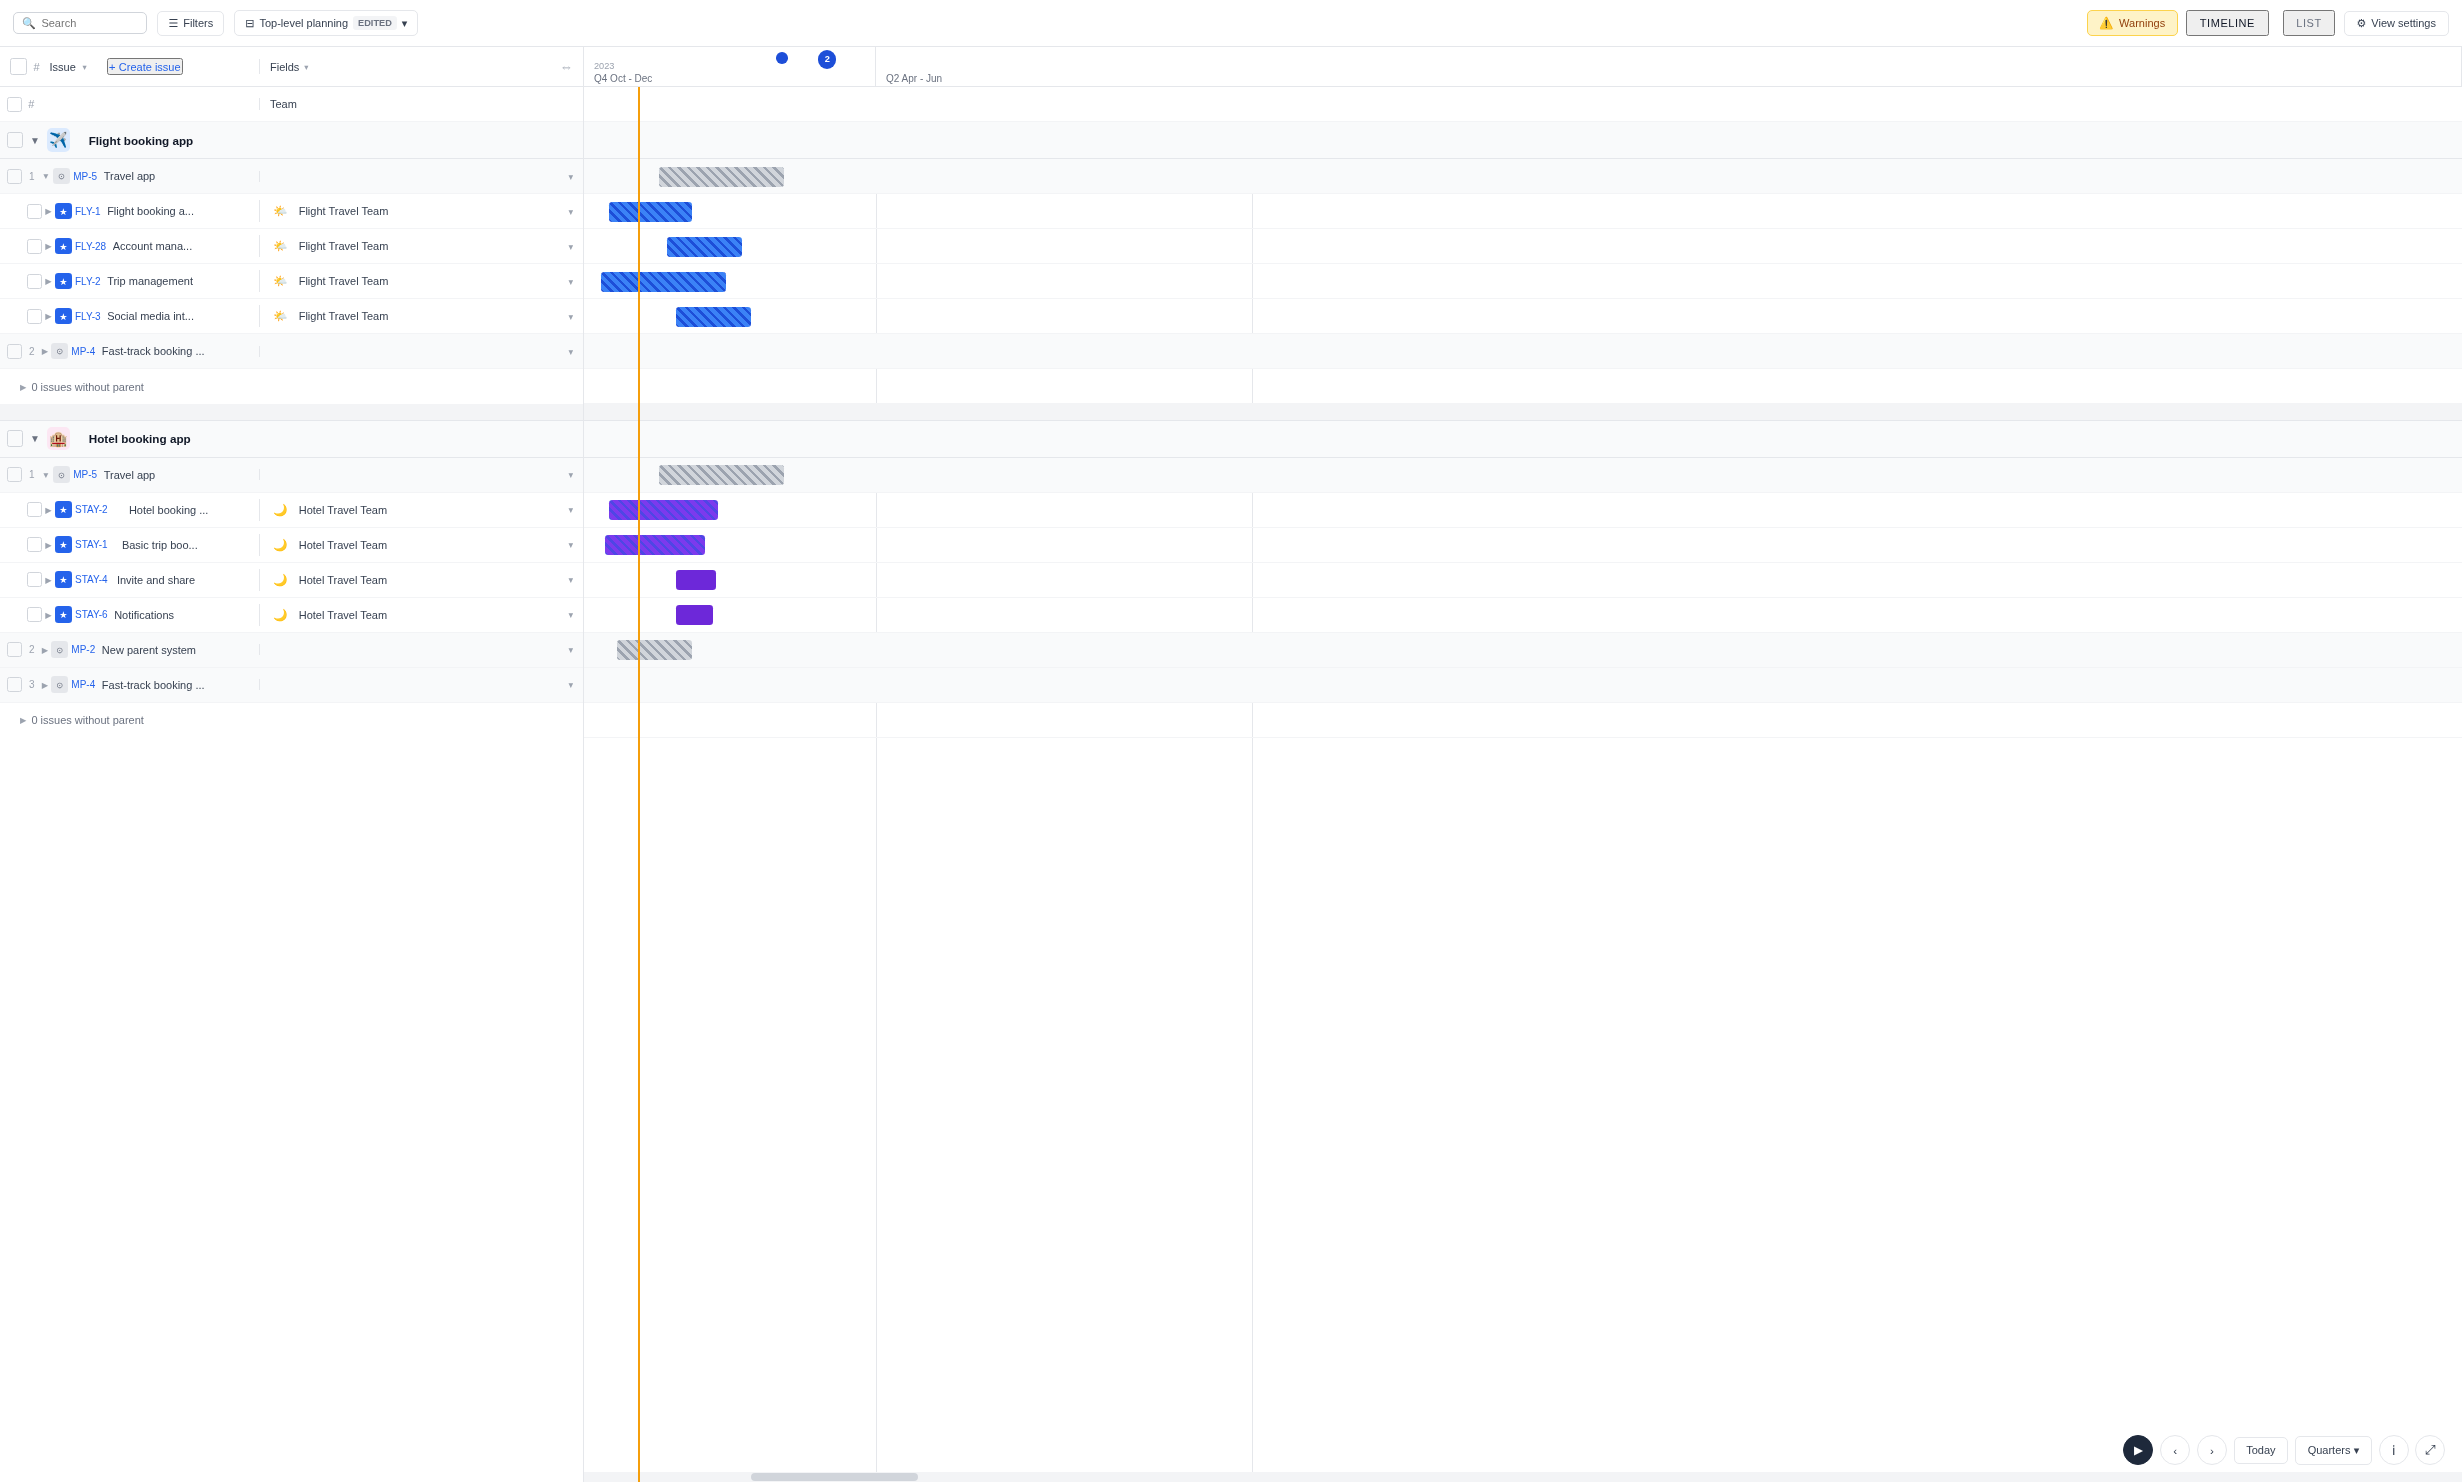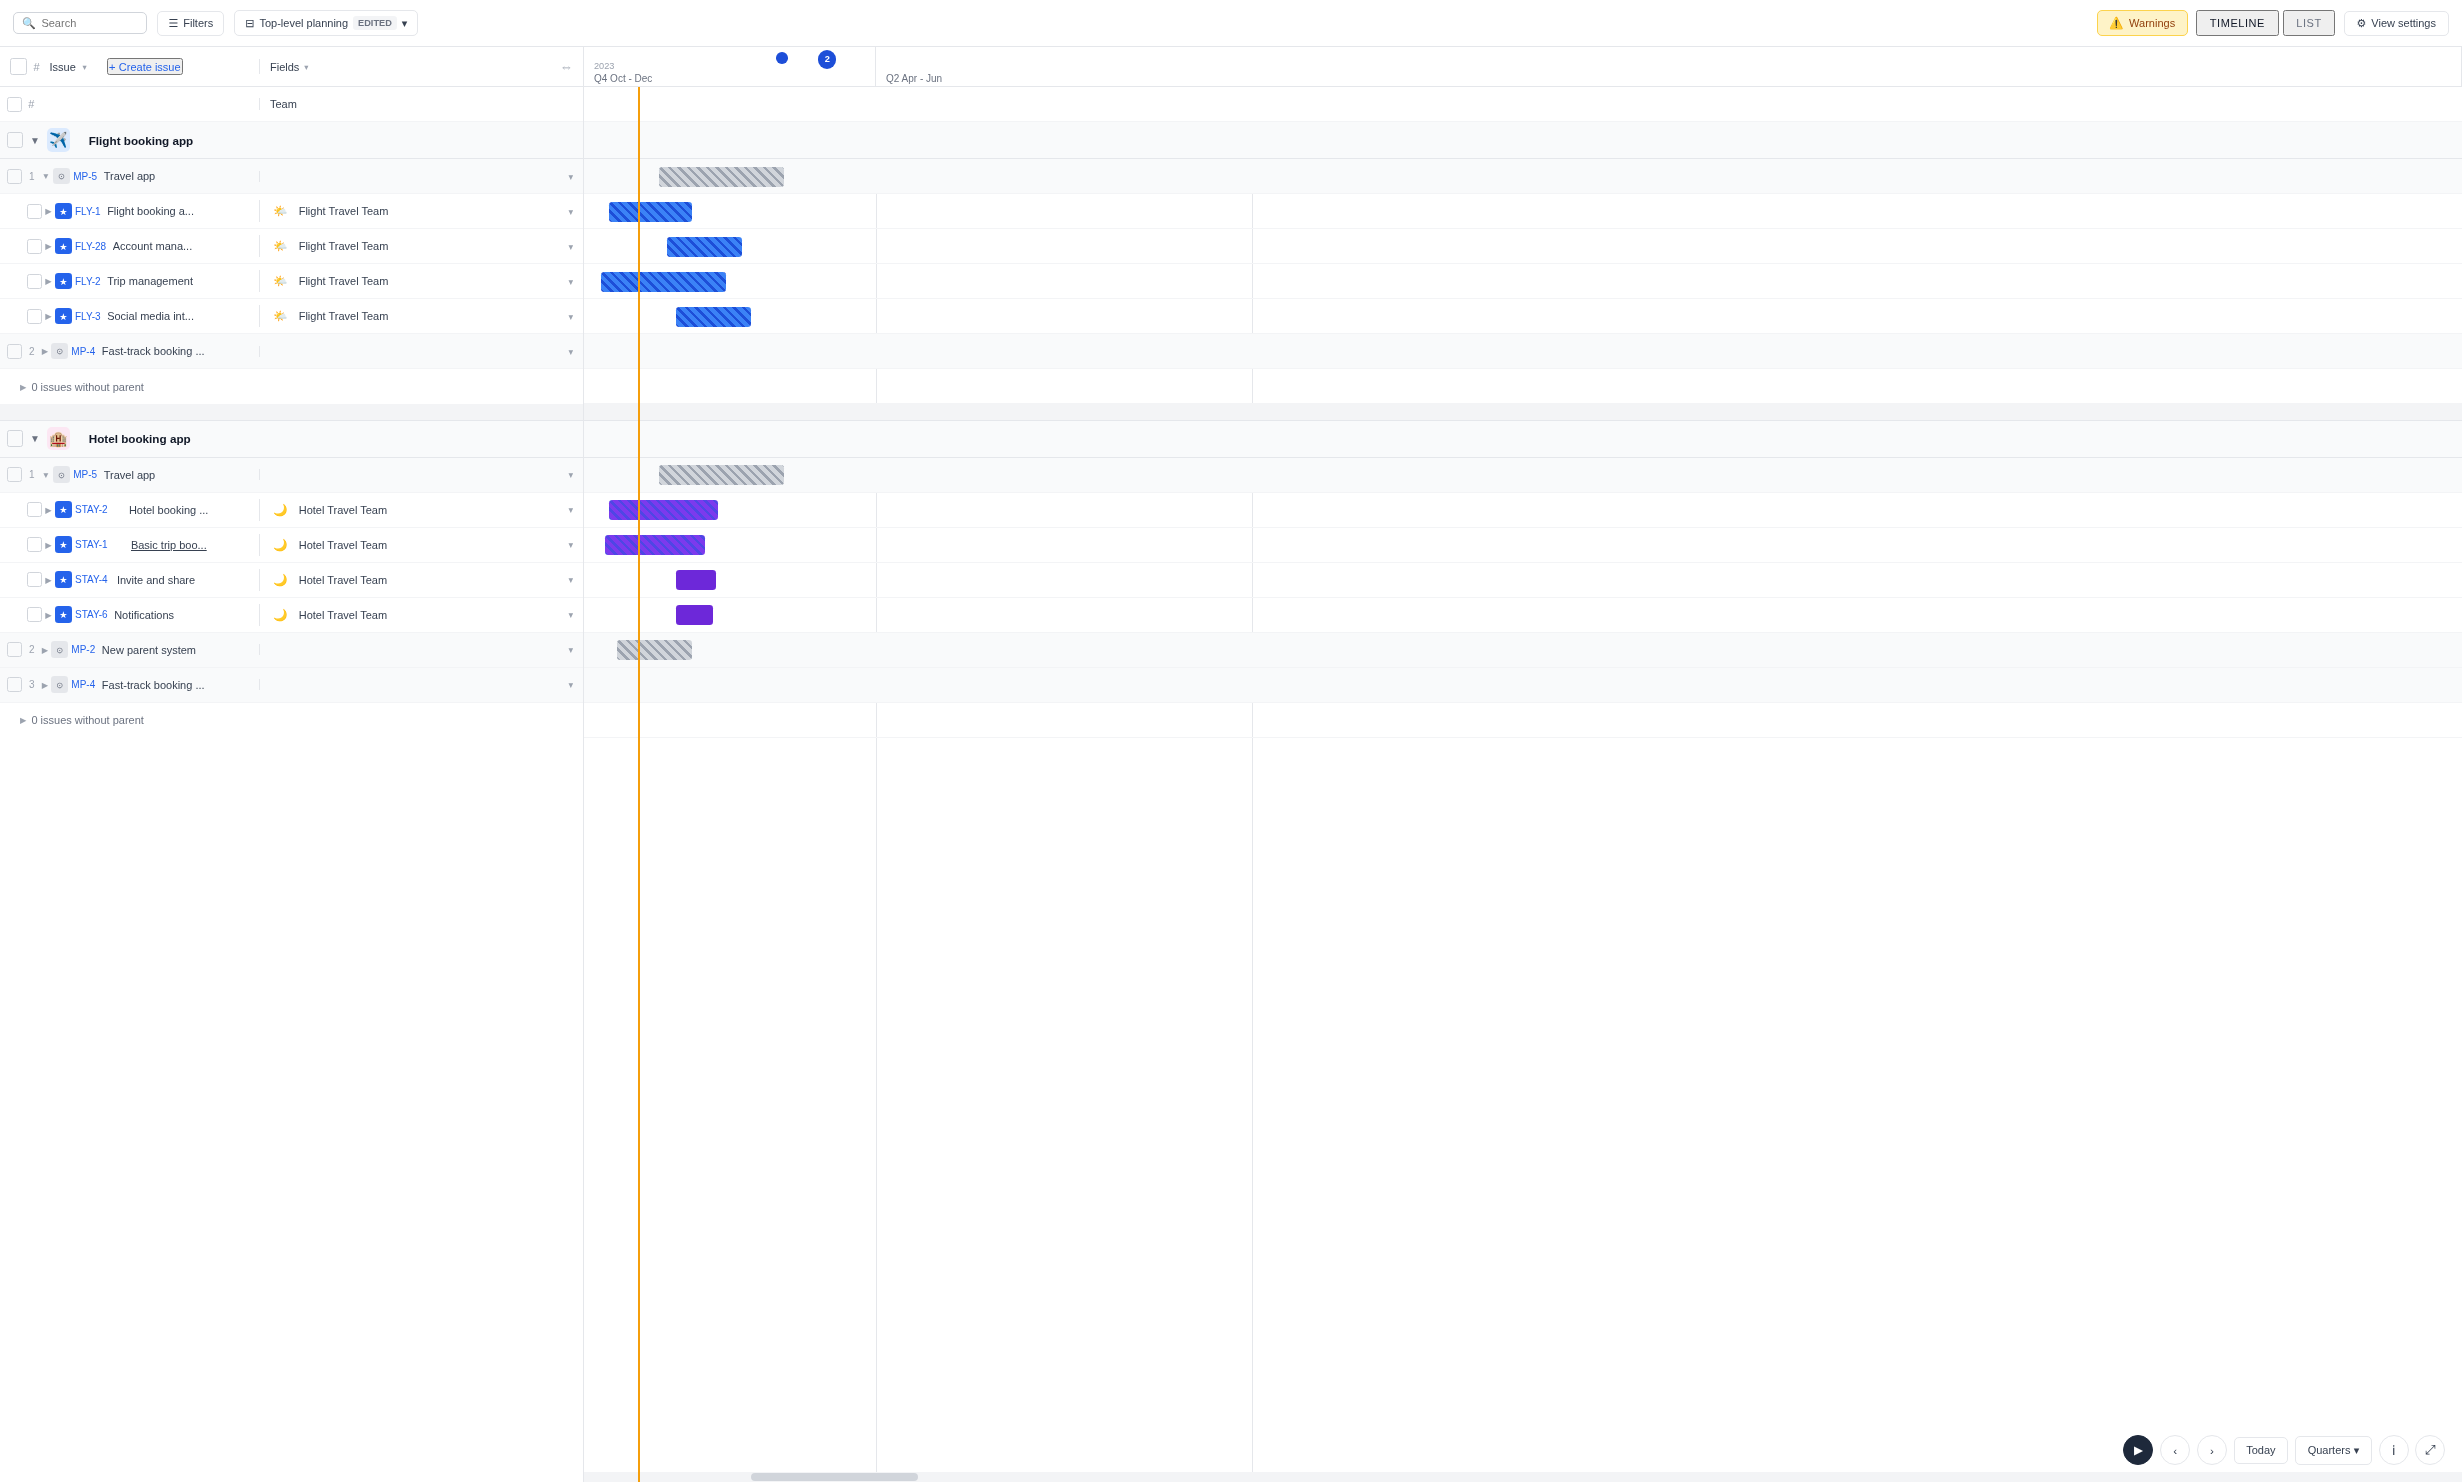--- a/index.html
+++ b/index.html
@@ -8,21 +8,21 @@
     
     .topbar { display: flex; align-items: center; height: 47px; border-bottom: 0.8px solid #e5e7eb; padding: 0 13.4px; gap: 10px; background: #fff; }
     .search-box { display: flex; align-items: center; border: 0.8px solid #d1d5db; border-radius: 5px; padding: 3.3px 8.3px; gap: 5px; width: 134px; }
     .search-box input { border: none; outline: none; font-size: 11px; color: #374151; width: 92px; }
     .filter-btn { display: flex; align-items: center; gap: 5px; padding: 5px 10px; border: 0.8px solid #e5e7eb; border-radius: 5px; cursor: pointer; font-size: 11px; color: #374151; background: #fff; }
     .planning-btn { display: flex; align-items: center; gap: 5px; padding: 5px 10px; border: 0.8px solid #e5e7eb; border-radius: 5px; cursor: pointer; font-size: 11px; color: #374151; background: #fff; }
     .edited-badge { background: #f3f4f6; color: #6b7280; font-size: 9.2px; padding: 1.7px 5px; border-radius: 3.3px; font-weight: 600; }
     .topbar-right { margin-left: auto; display: flex; align-items: center; gap: 8.3px; }
     .warnings-btn { display: flex; align-items: center; gap: 5px; padding: 5px 11.7px; background: #fef3c7; border: 0.8px solid #fcd34d; border-radius: 5px; cursor: pointer; font-size: 11px; color: #92400e; font-weight: 500; }
     .warn-icon { color: #f59e0b; font-size: 11.7px; }
-    .view-tabs { display: flex; align-items: flex-start; gap: 4px; }
+    .view-tabs { display: flex; align-items: flex-start; gap: 14px; }
     .view-tab { padding: 5px 11.7px; font-size: 11px; color: #6b7280; cursor: pointer; font-weight: 500; letter-spacing: 0.05em; }
     .view-tab.active { color: #111827; }
     .view-settings-btn { display: flex; align-items: center; gap: 5px; padding: 5px 11.7px; border: 0.8px solid #e5e7eb; border-radius: 5px; cursor: pointer; font-size: 11px; color: #374151; background: #fff; }
 
     
     .main { display: flex; height: calc(1482px - 47px); overflow: hidden; }
 
     
     .left-table { width: 584px; min-width: 584px; border-right: 0.8px solid #e5e7eb; display: flex; flex-direction: column; overflow: hidden; }
     
@@ -314,21 +314,21 @@
           <span class="chevron-down">▾</span>
         </div>
       </div>
 
       <div class="row">
         <div class="row-issue-col" style="padding-left:27px;">
           <div class="row-checkbox"></div>
           <span class="expand-arrow">▶</span>
           <div class="issue-type-icon type-story">★</div>
           <span class="issue-id">STAY-1</span>
-          <span class="issue-title" style="margin-left:20px;text-decoration:underline;">Basic trip boo...</span>
+          <span class="issue-title" style="margin-left:11px;">Basic trip boo...</span>
         </div>
         <div class="row-fields-col">
           <div class="team-avatar">🌙</div>
           <span class="team-name">Hotel Travel Team</span>
           <span class="chevron-down">▾</span>
         </div>
       </div>
 
       <div class="row">
         <div class="row-issue-col" style="padding-left:27px;">

